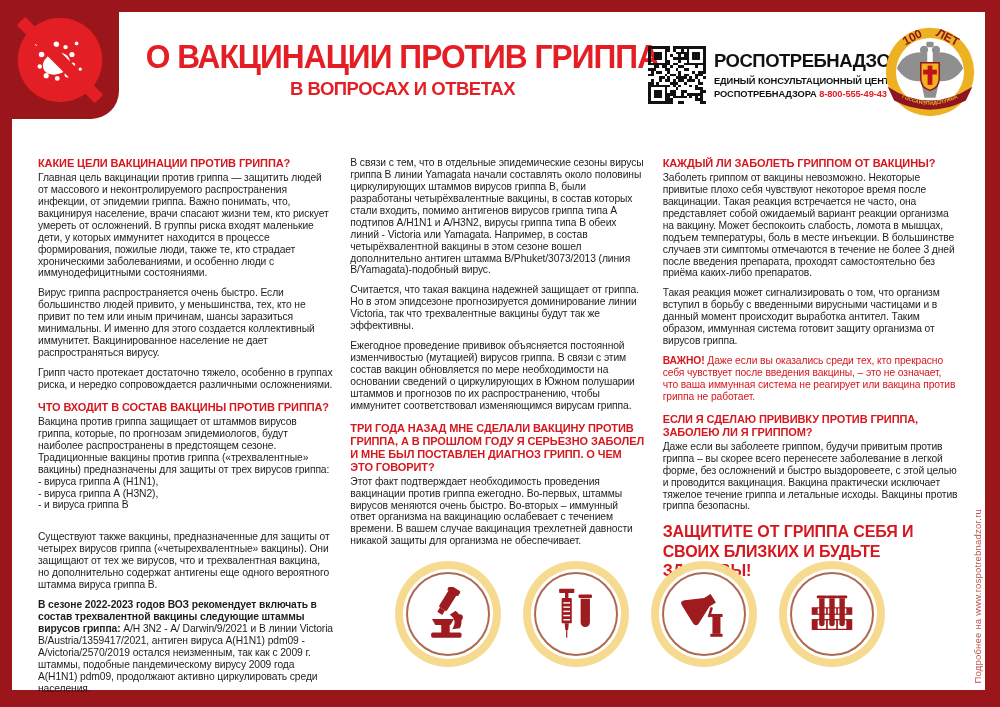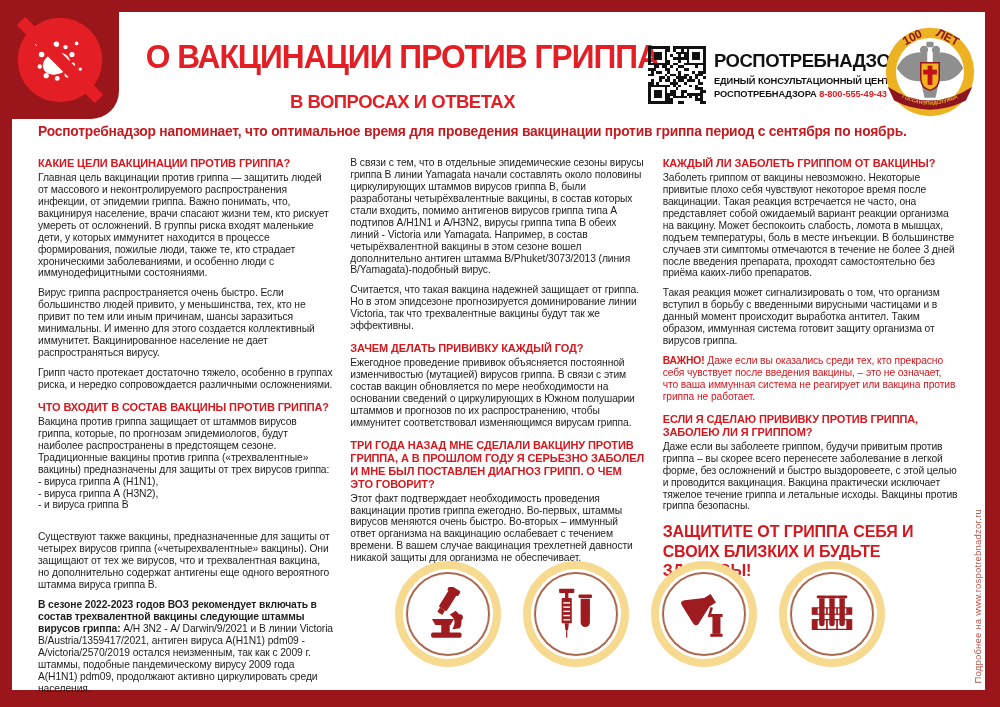--- a/index.html
+++ b/index.html
@@ -7,21 +7,21 @@
           font-family:"Liberation Sans",sans-serif;}
   .content{position:absolute;left:12px;top:12px;right:15px;bottom:17px;background:#ffffff;}
 
   
   .corner{position:absolute;left:-12px;top:-12px;width:119px;height:119px;background:#9A161B;
           border-radius:0 0 28px 0;display:flex;align-items:center;justify-content:center;}
 
   
   .title-block{position:absolute;left:118px;top:28px;width:545px;text-align:center;color:#E31E24;}
   .title{font-size:33px;font-weight:700;letter-spacing:-1px;line-height:1.05;display:inline-block;transform:scaleX(.96);}
-  .subtitle{font-size:18.5px;font-weight:700;letter-spacing:-.5px;margin-top:16px;}
+  .subtitle{font-size:18.5px;font-weight:700;letter-spacing:-.5px;margin-top:3px;}
   .qr{position:absolute;left:636px;top:34px;width:58px;height:58px;}
   .org{position:absolute;left:702px;top:38px;width:200px;}
   .org-name{font-size:18.5px;font-weight:700;color:#111;letter-spacing:-.5px;}
   .org-small{font-size:9.3px;font-weight:700;color:#111;margin-top:3px;line-height:1.35;letter-spacing:-.1px;}
   .phone{color:#E31E24;text-align:right;}
   .emblem{position:absolute;left:872px;top:14px;width:92px;height:92px;}
 
   .reminder{position:absolute;left:26px;top:112px;width:930px;font-size:13.8px;font-weight:700;
             color:#C41B21;letter-spacing:-.2px;}
 
@@ -271,42 +271,40 @@
       <rect x="-7.5" y="-2.5" width="15" height="5.2" fill="#C1121C"></rect>
       <path d="M-46 16 q46 30 92 0 l-7 15 q-39 20 -78 0 z" fill="#8E1520"></path>
       <defs>
           <path id="ribArc" d="M-32 27 q32 17 64 0"></path>
         </defs>
       <text font-size="5.6" font-weight="bold" fill="#EDB222" font-family="Liberation Sans, sans-serif">
         <textPath href="#ribArc" startOffset="2%">ГОССАНЭПИДСЛУЖБА</textPath>
       </text>
     </svg>
 
-    <div class="reminder">Роспотребнадзор напоминает, что оптимальное время для проведения вакцинации против гриппа период с сентября по ноябрь.</div>
 
     <div class="cols">
 
       <div class="col">
         <h3 class="qhead first">КАКИЕ ЦЕЛИ ВАКЦИНАЦИИ ПРОТИВ ГРИППА?</h3>
         <p>Главная цель вакцинации против гриппа — защитить людей от массового и неконтролируемого распространения инфекции, от эпидемии гриппа. Важно понимать, что, вакцинируя население, врачи спасают жизни тем, кто рискует умереть от осложнений. В группы риска входят маленькие дети, у которых иммунитет находится в процессе формирования, пожилые люди, также те, кто страдает хроническими заболеваниями, и особенно люди с иммунодефицитными состояниями.</p>
         <p>Вирус гриппа распространяется очень быстро. Если большинство людей привито, у меньшинства, тех, кто не привит по тем или иным причинам, шансы заразиться минимальны. И именно для этого создается коллективный иммунитет. Вакцинированное население не дает распространяться вирусу.</p>
         <p>Грипп часто протекает достаточно тяжело, особенно в группах риска, и нередко сопровождается различными осложнениями.</p>
         <h3 class="qhead">ЧТО ВХОДИТ В СОСТАВ ВАКЦИНЫ ПРОТИВ ГРИППА?</h3>
         <p style="margin-bottom:0">Вакцина против гриппа защищает от штаммов вирусов гриппа, которые, по прогнозам эпидемиологов, будут наиболее распространены в предстоящем сезоне. Традиционные вакцины против гриппа («трехвалентные» вакцины) предназначены для защиты от трех вирусов гриппа:</p>
         <div class="li">- вируса гриппа А (H1N1),</div>
         <div class="li">- вируса гриппа А (H3N2),</div>
         <div class="li last">- и вируса гриппа В</div>
         <p>Существуют также вакцины, предназначенные для защиты от четырех вирусов гриппа («четырехвалентные» вакцины). Они защищают от тех же вирусов, что и трехвалентная вакцина, но дополнительно содержат антигены еще одного вероятного штамма вируса гриппа В.</p>
         <p><b>В сезоне 2022-2023 годов ВОЗ рекомендует включать в состав трехвалентной вакцины следующие штаммы вирусов гриппа:</b><span> А/Н 3N2 - А/ Darwin/9/2021 и В линии Victoria B/Austria/1359417/2021, антиген вируса A(H1N1) pdm09 - A/victoria/2570/2019 остался неизменным, так как с 2009 г. штаммы, подобные пандемическому вирусу 2009 года A(H1N1) pdm09, продолжают активно циркулировать среди населения.</span></p>
       </div>
 
       <div class="col">
         <p style="margin-top:2px">В связи с тем, что в отдельные эпидемические сезоны вирусы гриппа В линии Yamagata начали составлять около половины циркулирующих штаммов вирусов гриппа В, были разработаны четырёхвалентные вакцины, в состав которых стали входить, помимо антигенов вирусов гриппа типа А подтипов A/H1N1 и A/H3N2, вирусы гриппа типа В обеих линий - Victoria или Yamagata. Например, в состав четырёхвалентной вакцины в этом сезоне вошел дополнительно антиген штамма B/Phuket/3073/2013 (линия B/Yamagata)-подобный вирус.</p>
         <p>Считается, что такая вакцина надежней защищает от гриппа. Но в этом эпидсезоне прогнозируется доминирование линии Victoria, так что трехвалентные вакцины будут так же эффективны.</p>
-        <h3 class="qhead">ЗАЧЕМ ДЕЛАТЬ ПРИВИВКУ КАЖДЫЙ ГОД?</h3>
         <p>Ежегодное проведение прививок объясняется постоянной изменчивостью (мутацией) вирусов гриппа. В связи с этим состав вакцин обновляется по мере необходимости на основании сведений о циркулирующих в Южном полушарии штаммов и прогнозов по их распространению, чтобы иммунитет соответствовал изменяющимся вирусам гриппа.</p>
         <h3 class="qhead">ТРИ ГОДА НАЗАД МНЕ СДЕЛАЛИ ВАКЦИНУ ПРОТИВ ГРИППА, А В ПРОШЛОМ ГОДУ Я СЕРЬЕЗНО ЗАБОЛЕЛ И МНЕ БЫЛ ПОСТАВЛЕН ДИАГНОЗ ГРИПП. О ЧЕМ ЭТО ГОВОРИТ?</h3>
         <p>Этот факт подтверждает необходимость проведения вакцинации против гриппа ежегодно. Во-первых, штаммы вирусов меняются очень быстро. Во-вторых – иммунный ответ организма на вакцинацию ослабевает с течением времени. В вашем случае вакцинация трехлетней давности никакой защиты для организма не обеспечивает.</p>
       </div>
 
       <div class="col">
         <h3 class="qhead first">КАЖДЫЙ ЛИ ЗАБОЛЕТЬ ГРИППОМ ОТ ВАКЦИНЫ?</h3>
         <p>Заболеть гриппом от вакцины невозможно. Некоторые привитые плохо себя чувствуют некоторое время после вакцинации. Такая реакция встречается не часто, она представляет собой ожидаемый вариант реакции организма на вакцину. Может беспокоить слабость, ломота в мышцах, подъем температуры, боль в месте инъекции. В большинстве случаев эти симптомы отмечаются в течение не более 3 дней после введения препарата, проходят самостоятельно без приёма каких-либо препаратов.</p>
         <p>Такая реакция может сигнализировать о том, что организм вступил в борьбу с введенными вирусными частицами и в данный момент происходит выработка антител. Таким образом, иммунная система готовит защиту организма от вирусов гриппа.</p>
         <p class="red-p"><b>ВАЖНО!</b><span> Даже если вы оказались среди тех, кто прекрасно себя чувствует после введения вакцины, – это не означает, что ваша иммунная система не реагирует или вакцина против гриппа не работает.</span></p>

